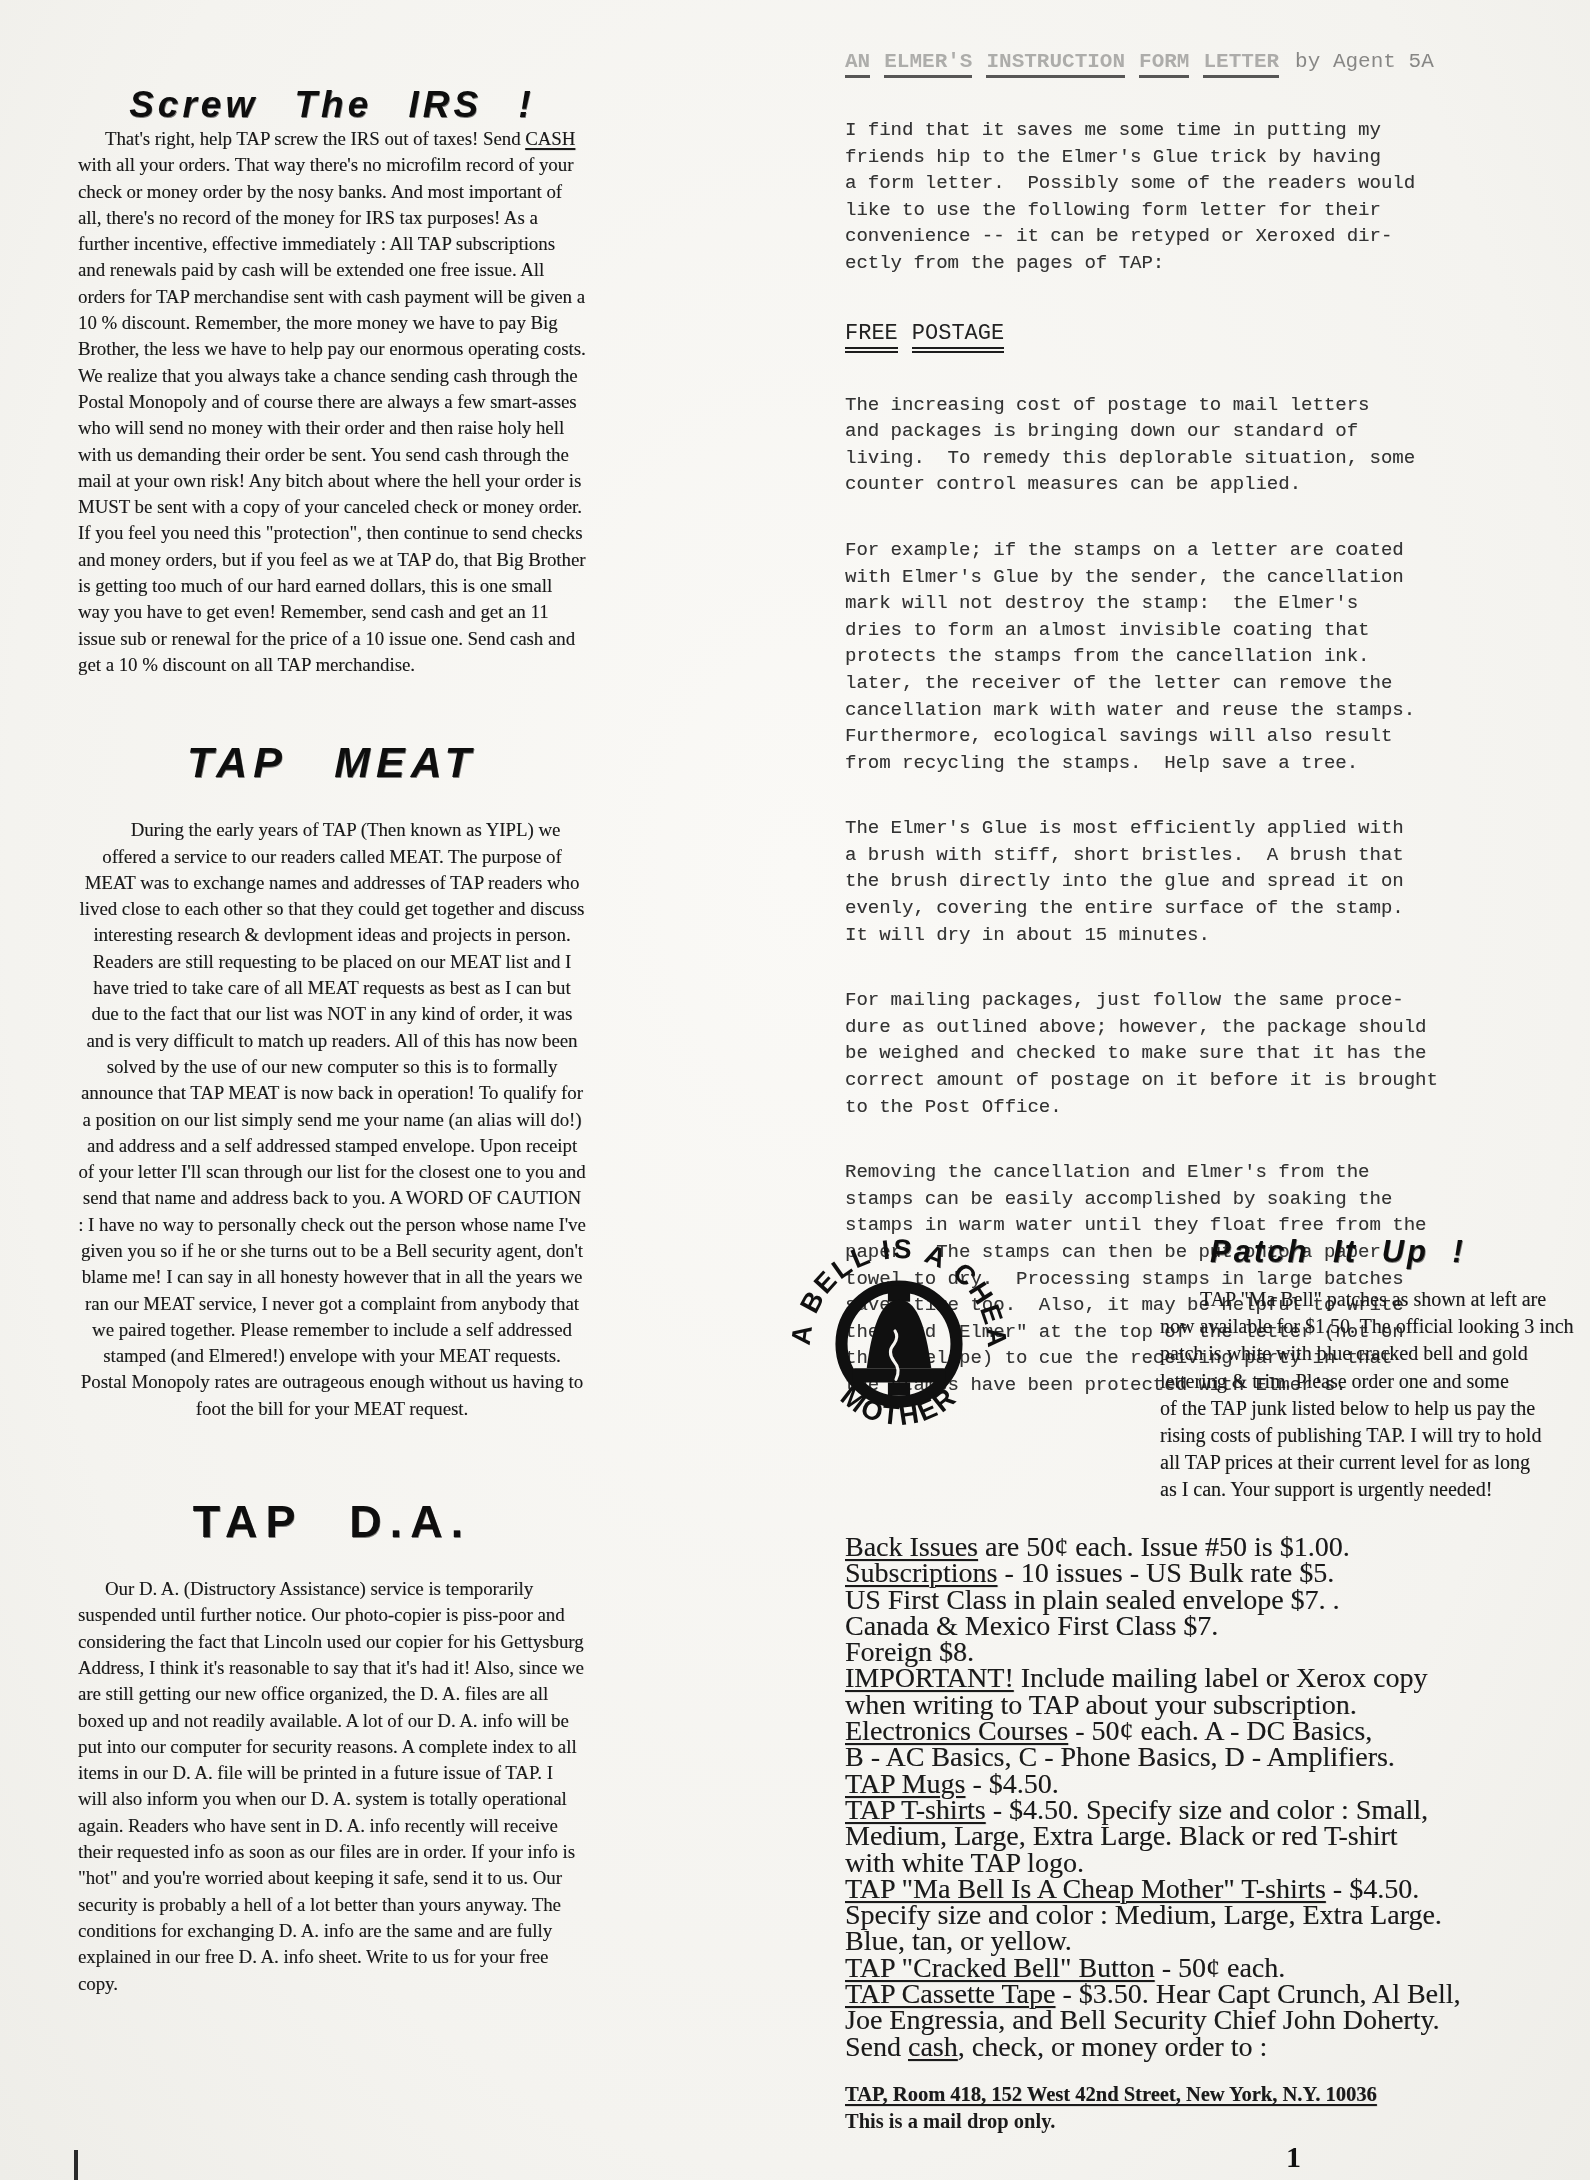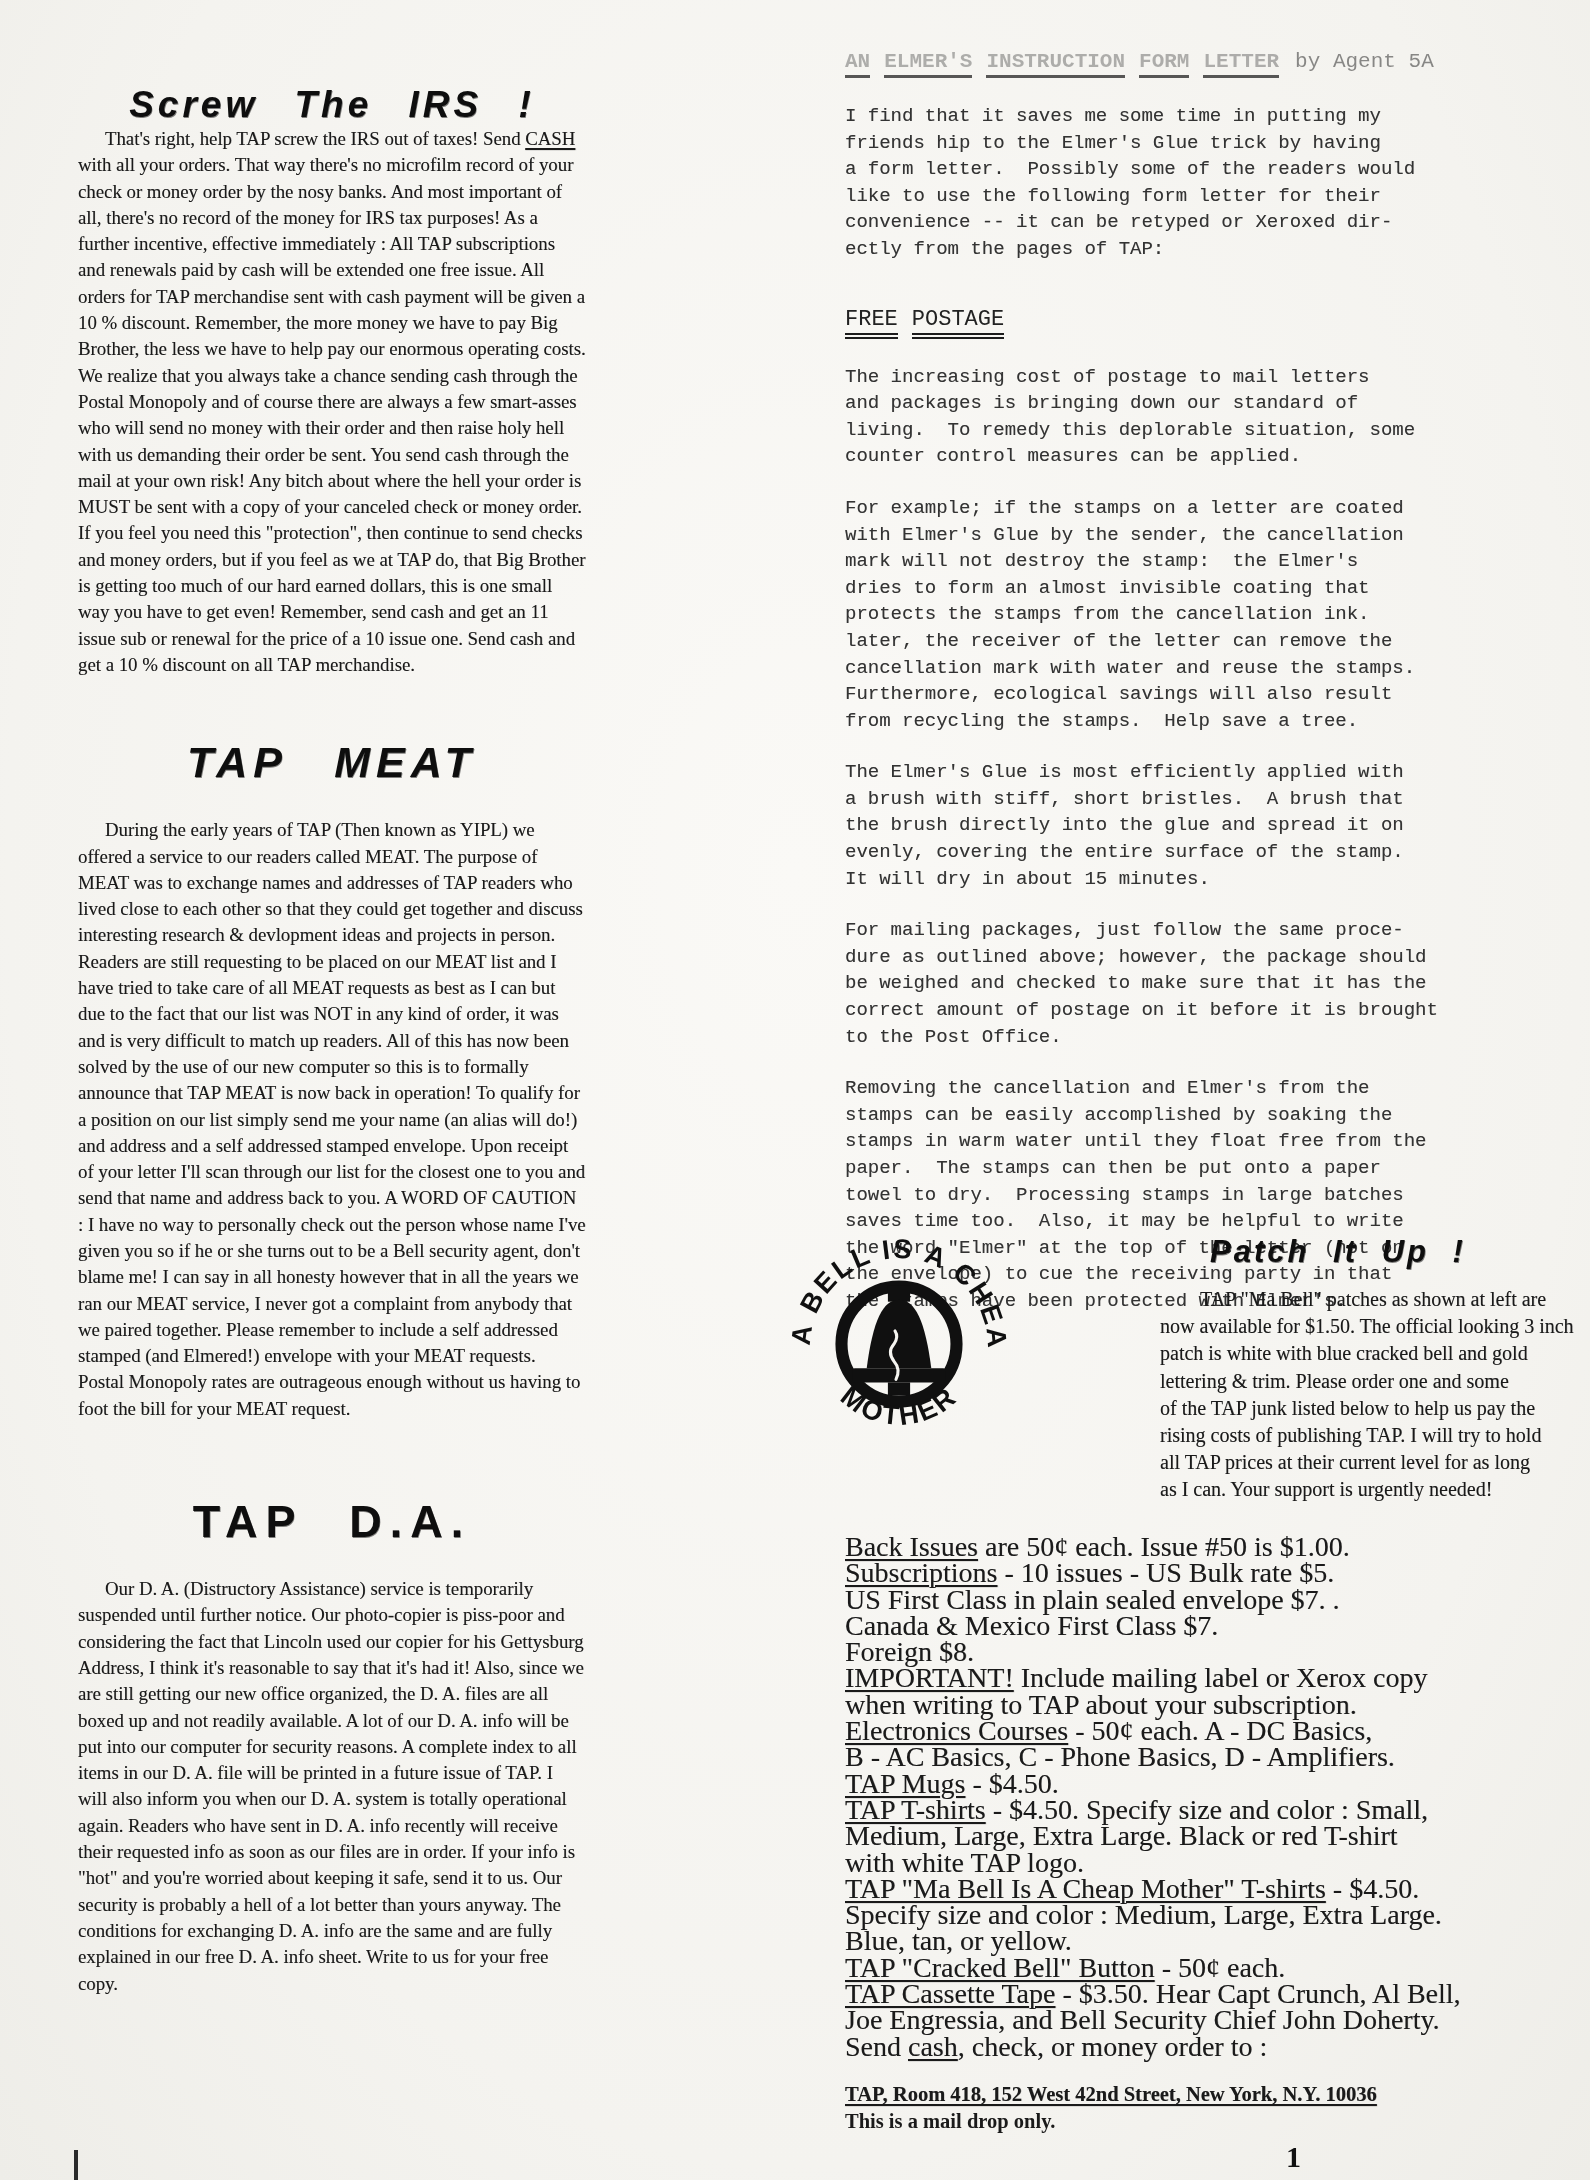--- a/index.html
+++ b/index.html
@@ -23,27 +23,27 @@
   .h-patch{font-style:italic;font-size:31px;word-spacing:12px;letter-spacing:3px;
            position:absolute;left:315px;top:14px;width:470px;margin:0;}
   
   .serif-para{
     font-size:18.8px;line-height:26.3px;margin:0;text-align:left;
     text-shadow:0.3px 0.3px 0.4px rgba(25,25,25,.38);
   }
   .serif-para u, .order-line u, .addr u {text-underline-offset:3px;text-decoration-thickness:1.5px;}
   .indent{text-indent:27px;}
   .mt-p1{}
-  .mt-p2{margin-top:30px;}
+  .mt-p2{margin-top:30px;text-align:center;}
   .mt-p3{margin-top:28px;}
   
   .mono{font-family:"Liberation Mono", monospace;color:#333;}
   .mono-line{font-size:19px;line-height:26.6px;white-space:pre-wrap;
              text-shadow:0.2px 0.2px 0.5px rgba(40,40,40,.35);}
-  .mono-block{margin-top:25px;}
+  .mono-block{margin-top:39px;}
   .faint-head{margin-top:50px;display:flex;align-items:baseline;gap:16px;
               font-family:"Liberation Mono", monospace;font-weight:bold;font-size:21px;text-align:center;}
   .faint-title{display:flex;gap:14px;filter:blur(.4px);}
   .faint-title .uw{color:rgba(55,55,55,.38);border-bottom:3px solid rgba(25,25,25,.72);padding-bottom:2px;}
   .byline{color:rgba(45,45,45,.55);font-weight:normal;filter:blur(.3px);}
   .mono-head{margin:44px 0 0 0;font-family:"Liberation Mono", monospace;font-weight:normal;
              font-size:22px;color:#222;display:flex;gap:14px;}
   .mono-head .uw{border-bottom:6px double #1c1c1c;padding-bottom:1px;}
   
   .patch-section{position:absolute;left:788px;top:1220px;width:800px;height:320px;}

